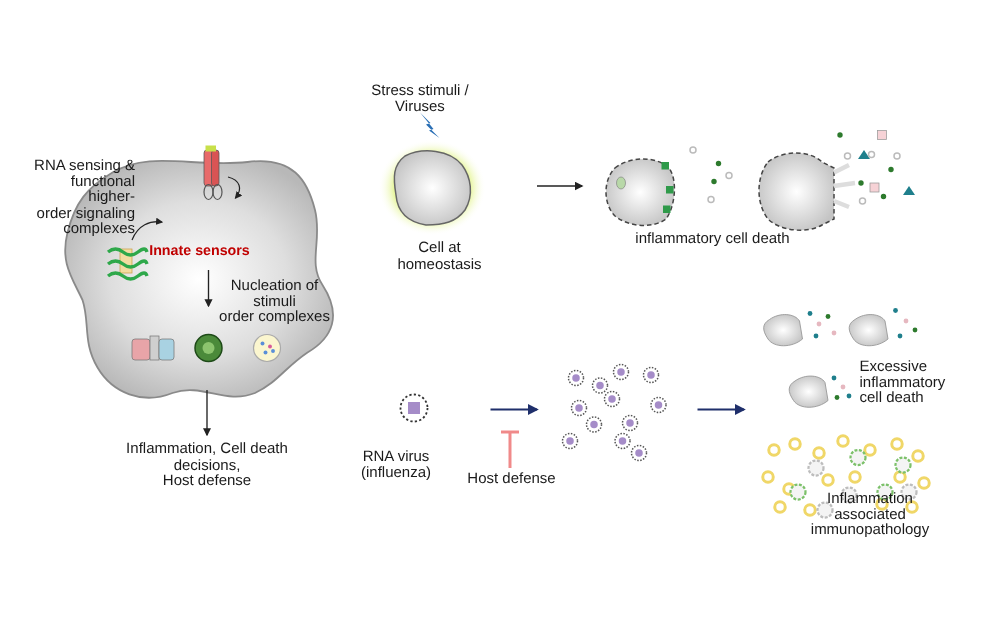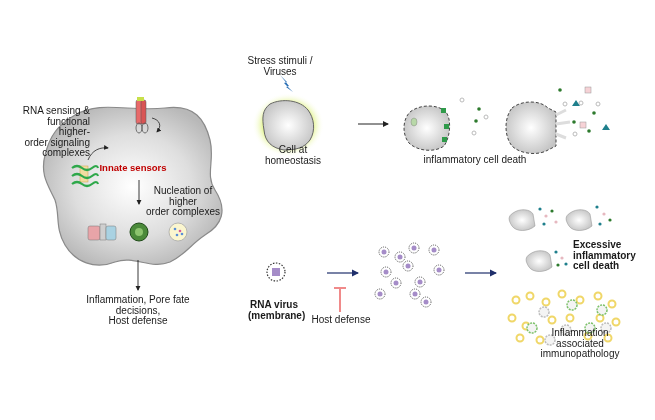--- a/index.html
+++ b/index.html
@@ -208,43 +208,43 @@
 </svg>
 
 <div class="lbl" style="left:18px;top:106px;width:72px;text-align:right;">
   <div>RNA sensing &amp;</div>
   <div>functional higher-</div>
   <div>order signaling</div>
   <div>complexes</div>
 </div>
 <div class="lbl red" style="left:98px;top:163px;width:70px;">Innate sensors</div>
 <div class="lbl" style="left:143px;top:186px;width:80px;">
-  <div>Nucleation of higher</div>
+  <div>Nucleation of stimuli</div>
   <div>order complexes</div>
 </div>
 <div class="lbl" style="left:68px;top:295px;width:140px;">
-  <div>Inflammation, Pore fate decisions,</div>
+  <div>Inflammation, Cell death decisions,</div>
   <div>Host defense</div>
 </div>
 
 <div class="lbl" style="left:245px;top:56px;width:70px;">
   <div>Stress stimuli /</div>
   <div>Viruses</div>
 </div>
-<div class="lbl" style="left:250px;top:145px;width:86px;">Cell at homeostasis</div>
+<div class="lbl" style="left:250px;top:161px;width:86px;">Cell at homeostasis</div>
 <div class="lbl" style="left:395px;top:155px;width:160px;">
   <div>inflammatory cell death</div>
 </div>
 
-<div class="lbl" style="left:248px;top:300px;width:52px;font-weight:bold;">
+<div class="lbl" style="left:238px;top:300px;width:52px;">
   <div>RNA virus</div>
-  <div>(membrane)</div>
+  <div>(influenza)</div>
 </div>
 <div class="lbl" style="left:311px;top:315px;width:60px;">Host defense</div>
-<div class="lbl" style="left:573px;top:240px;width:60px;text-align:left;font-weight:bold;">
+<div class="lbl" style="left:573px;top:240px;width:60px;text-align:left;">
   <div>Excessive</div>
   <div>inflammatory</div>
   <div>cell death</div>
 </div>
 <div class="lbl" style="left:530px;top:328px;width:100px;">
   <div>Inflammation associated</div>
   <div>immunopathology</div>
 </div>
 
 </body></html>

